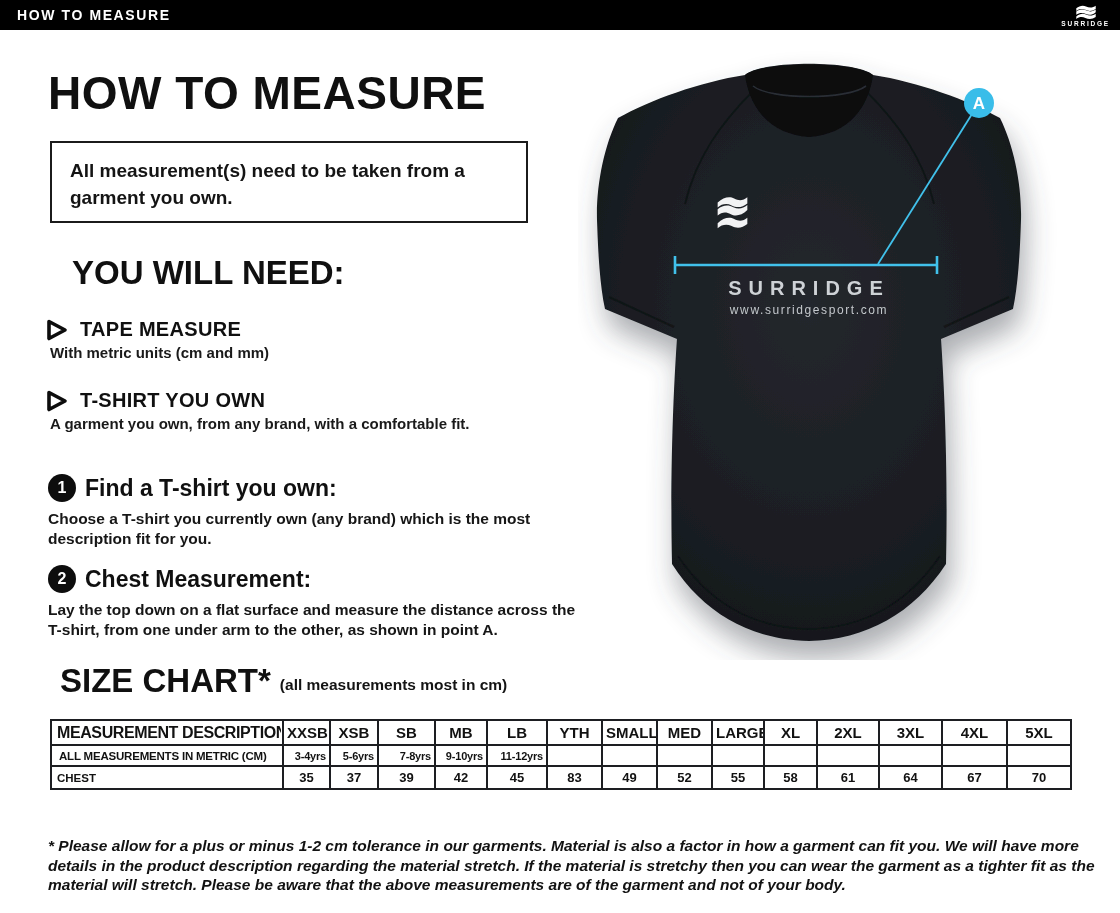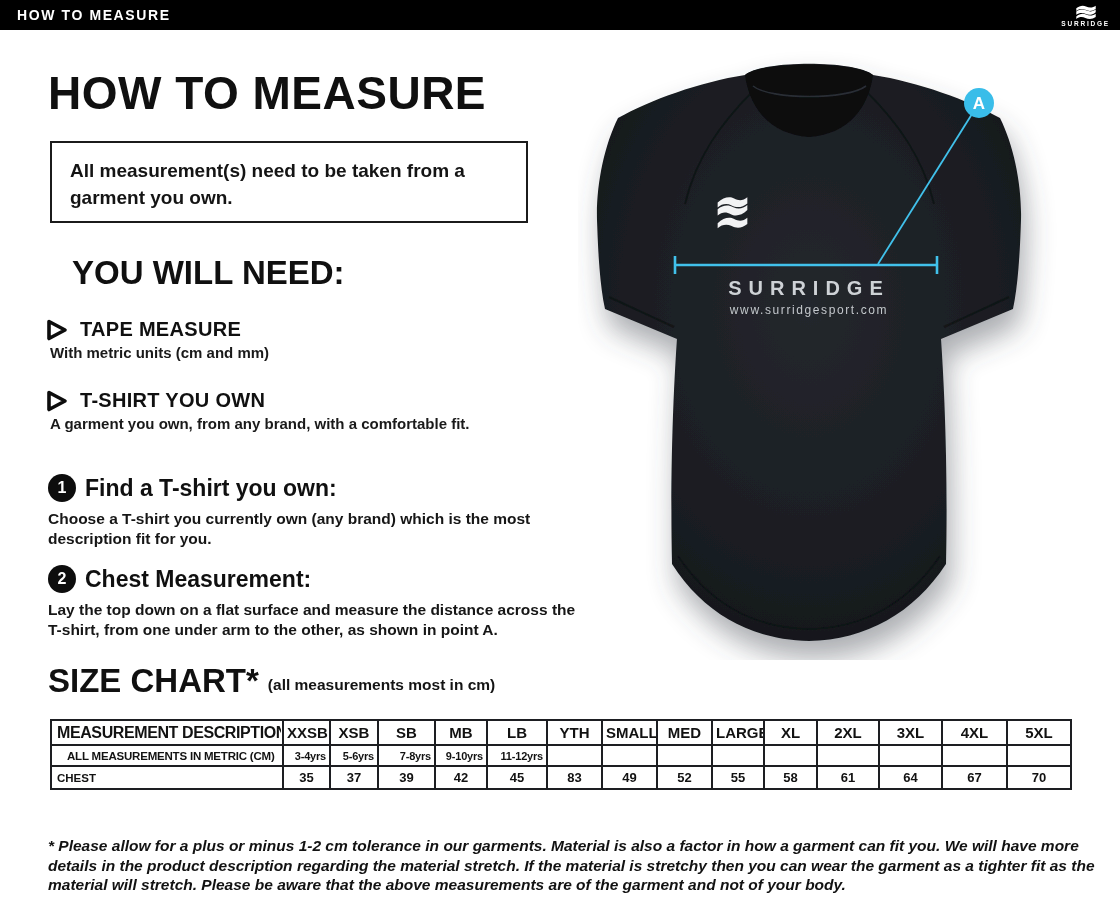--- a/index.html
+++ b/index.html
@@ -35,31 +35,31 @@
   #step-0 { top:474px; }
   #step-1 { top:565px; }
   .step-head { display:flex; align-items:center; gap:9px; }
   .step-badge { width:28px; height:28px; border-radius:50%; background:#0d0d0d; color:#fff;
                 display:flex; align-items:center; justify-content:center;
                 font-size:16px; font-weight:800; }
   .step-title { font-size:23px; font-weight:800; color:#101010; }
   .step-desc { margin-top:7px; width:530px; font-size:15.5px; font-weight:700; line-height:19.5px; color:#161616; }
 
   
-  .sc-head { position:absolute; left:48px; top:664px; display:flex; align-items:flex-end; }
+  .sc-head { position:absolute; left:60px; top:664px; display:flex; align-items:flex-end; }
   .sc-title { font-size:33px; font-weight:800; color:#101010; line-height:1; }
   .sc-sub { font-size:15.5px; font-weight:800; color:#141414; margin-left:9px; padding-bottom:3px; }
 
   table.size-chart { position:absolute; left:50px; top:719px; width:1020px;
                      border-collapse:collapse; table-layout:fixed; background:#fff; }
   table.size-chart th, table.size-chart td { border:2px solid #1d1e22; padding:0 3px; overflow:hidden; white-space:nowrap; }
   tr.head th { height:25px; font-size:15px; font-weight:800; text-align:center; color:#121212; }
   tr.head th.desc { font-size:16px; letter-spacing:-0.4px; text-align:center; padding-left:5px;border-radius:10px; }
   tr.metric td { height:21px; font-size:11px; font-weight:800; text-align:right; letter-spacing:-0.2px; color:#121212; }
-  tr.metric td.desc { text-align:left; padding-left:15px; font-size:11.5px; }
+  tr.metric td.desc { text-align:left; padding-left:7px; font-size:11.5px; }
   tr.chest td { height:23px; font-size:13px; font-weight:700; text-align:center; color:#121212; }
   tr.chest td.desc { text-align:left; padding-left:5px; font-size:11.5px; font-weight:800; }
 
   .footnote { position:absolute; left:48px; top:808px; width:1052px;
               font-size:15.5px; font-weight:700; font-style:italic; line-height:19.5px; color:#121212;margin-top:28px; }
 
   
   .shirt-wrap { position:absolute; left:578px; top:48px; width:544px; height:612px; }
   .shirt-wrap svg { display:block; }
   .brand-text { font-family:"Liberation Sans", sans-serif; font-size:20px; font-weight:700;

